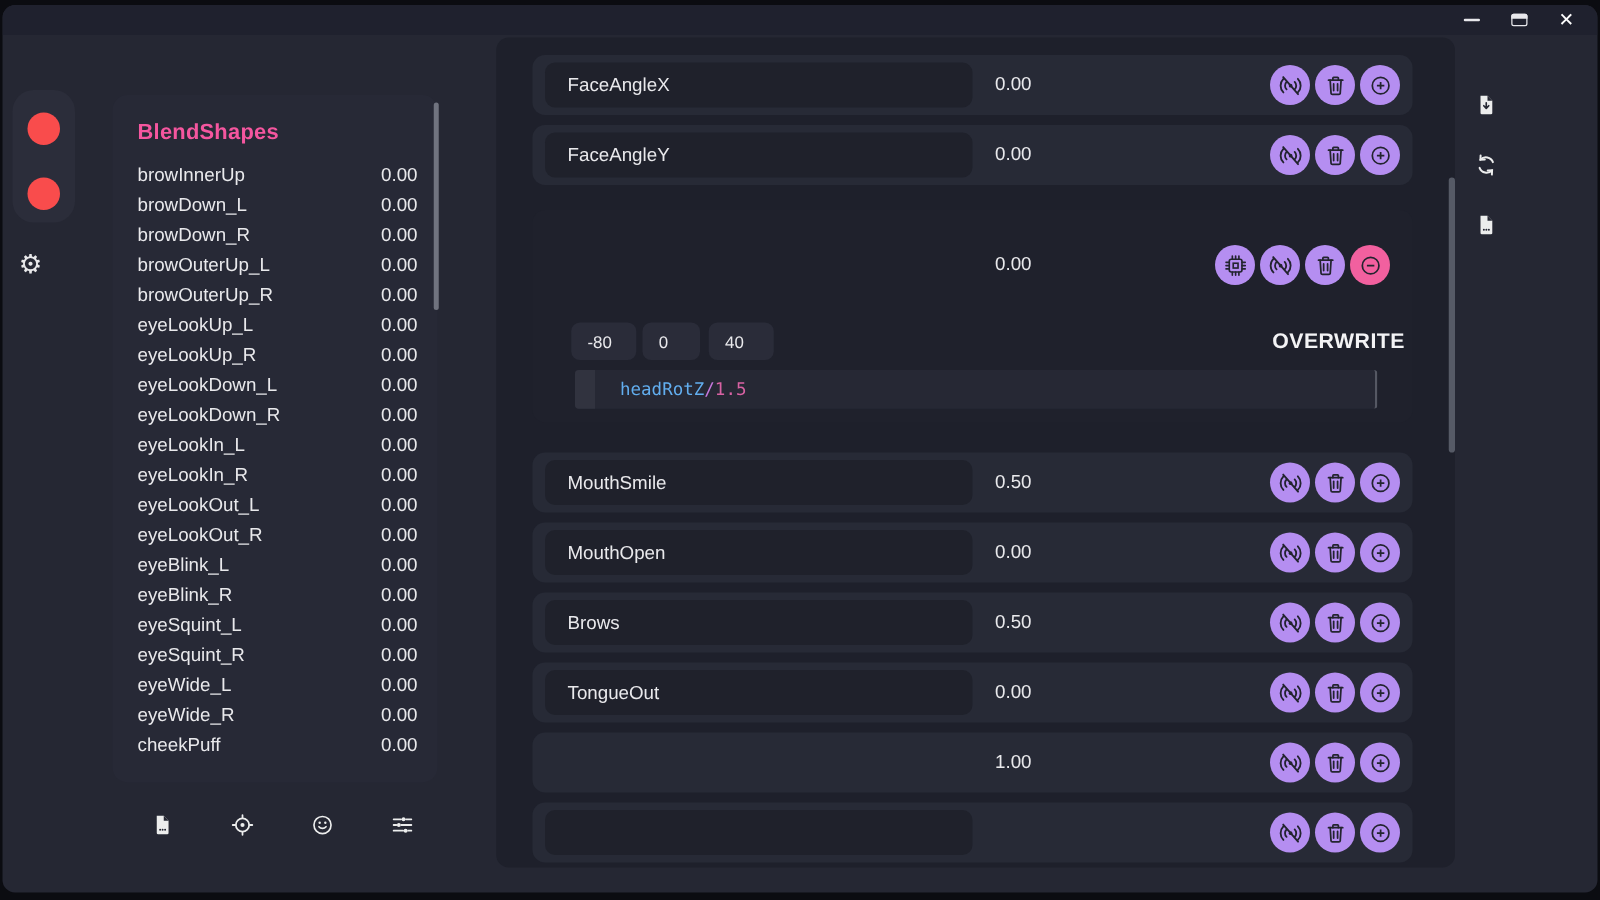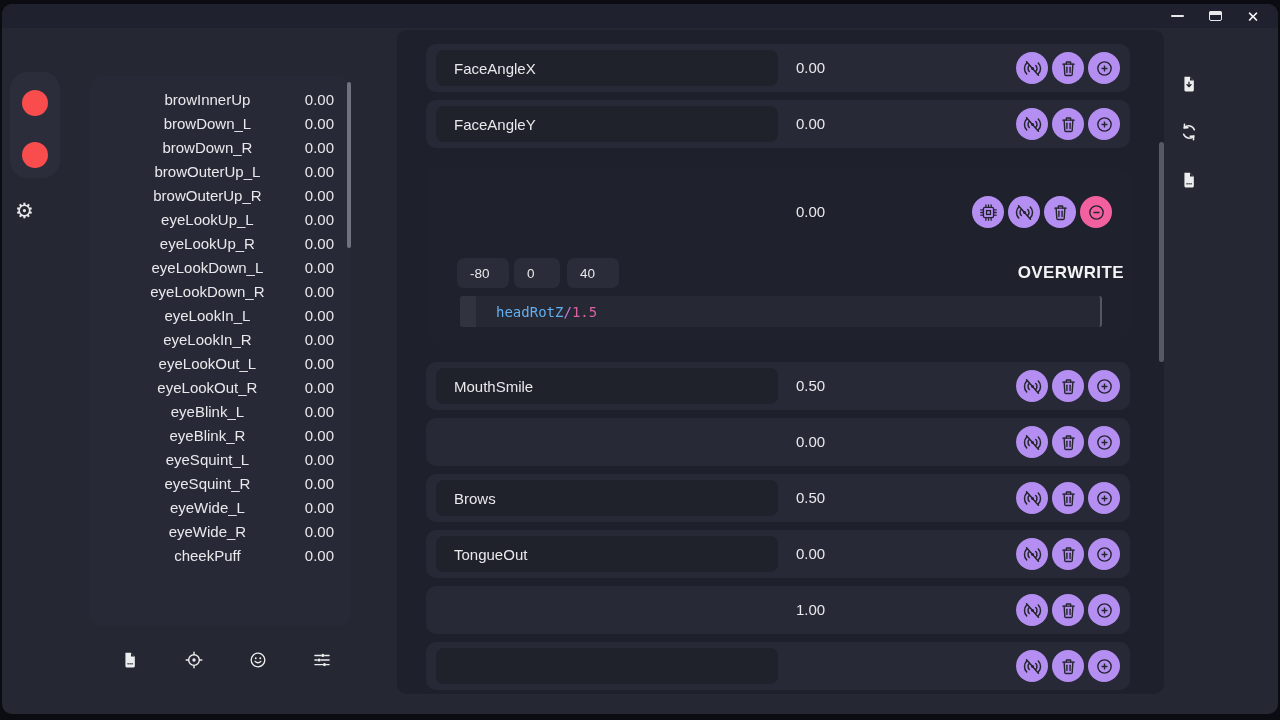--- a/index.html
+++ b/index.html
@@ -25,21 +25,21 @@
   .indicator-box { position:absolute; left:8px; top:68px; width:50px; height:106px;
                    background:#2b2d3a; border-radius:17px; }
   .red-dot { position:absolute; left:12px; width:26px; height:26px; border-radius:50%; }
   .gear { position:absolute; left:13px; top:195px; font-size:21px; color:#e8e8ea;
           font-family:"DejaVu Sans", sans-serif; }
 
   
   .panel { position:absolute; left:88px; top:72px; width:260px; height:550px;
            background:#272936; border-radius:12px; overflow:hidden; }
   .panel-title { padding:17px 0 0 20px; font-size:17.5px; font-weight:bold; letter-spacing:.2px; line-height:24px; }
-  .bs-list { margin-top:11px;text-align:center; }
+  .bs-list { margin-top:11px; }
   .bs-row { height:24px; display:flex; align-items:center; padding:0 16px 0 20px; }
   .bs-name { flex:1; font-size:15px; color:#e9e9ec; white-space:nowrap; }
   .bs-value { font-size:15px; color:#e9e9ec; }
   .panel-scrollbar { position:absolute; left:345px; top:78px; width:4px; height:166px;
                      background:#70737f; border-radius:2px; }
 
   
   .panel-footer { position:absolute; left:88px; top:644px; width:260px; height:24px; }
   .footer-btn { position:absolute; top:0; width:24px; height:24px; color:#eceded;
                 display:flex; align-items:center; justify-content:center; }
@@ -105,20 +105,21 @@
     </div>
   </div>
 
   <div class="indicator-box">
     <div class="red-dot" style="top: 18px; background: rgb(249, 76, 76);"></div>
     <div class="red-dot" style="top: 70px; background: rgb(249, 76, 76);"></div>
   </div>
   <div class="gear">⚙</div>
 
   <div class="panel">
+    <div class="panel-title" style="color: rgb(245, 86, 159);">BlendShapes</div>
     <div class="bs-list">
         <div class="bs-row">
           <span class="bs-name">browInnerUp</span>
           <span class="bs-value">0.00</span>
         </div>
         <div class="bs-row">
           <span class="bs-name">browDown_L</span>
           <span class="bs-value">0.00</span>
         </div>
         <div class="bs-row">
@@ -443,20 +444,23 @@
                 <g fill="none" stroke="currentColor" stroke-width="1.6">
                   <circle cx="12" cy="12" r="7.6"></circle>
                   <path d="M12,8.6V15.4 M8.6,12H15.4"></path>
                 </g>
               </svg>
             </span>
           </div>
         </div>
       </div>
       <div class="card">
+        <div class="name-field">
+          <span>MouthOpen</span>
+        </div>
         <span class="row-value">0.00</span>
         <div class="btn-group">
           <div class="circle-btn" style="background: rgb(181, 142, 241);">
             <span style="display: flex;">
               <svg viewBox="0 0 24 24">
                 <g fill="none" stroke="currentColor" stroke-width="1.7" stroke-linecap="round">
                   <path d="M5.4,5.8 A8.8,8.8 0 0 0 5.4,18.2"></path>
                   <path d="M8.3,8.6 A4.8,4.8 0 0 0 8.3,15.4"></path>
                   <path d="M18.6,5.8 A8.8,8.8 0 0 1 18.6,18.2"></path>
                   <path d="M15.7,8.6 A4.8,4.8 0 0 1 15.7,15.4"></path>

